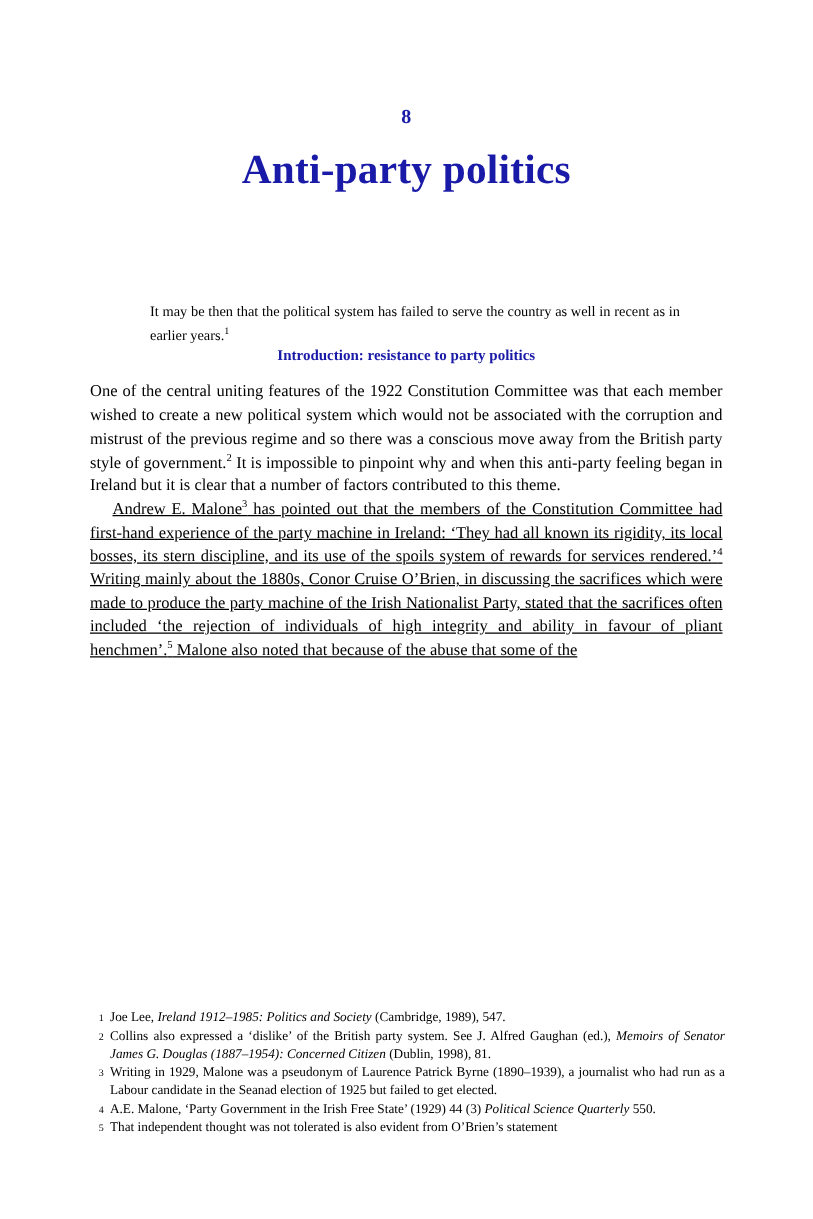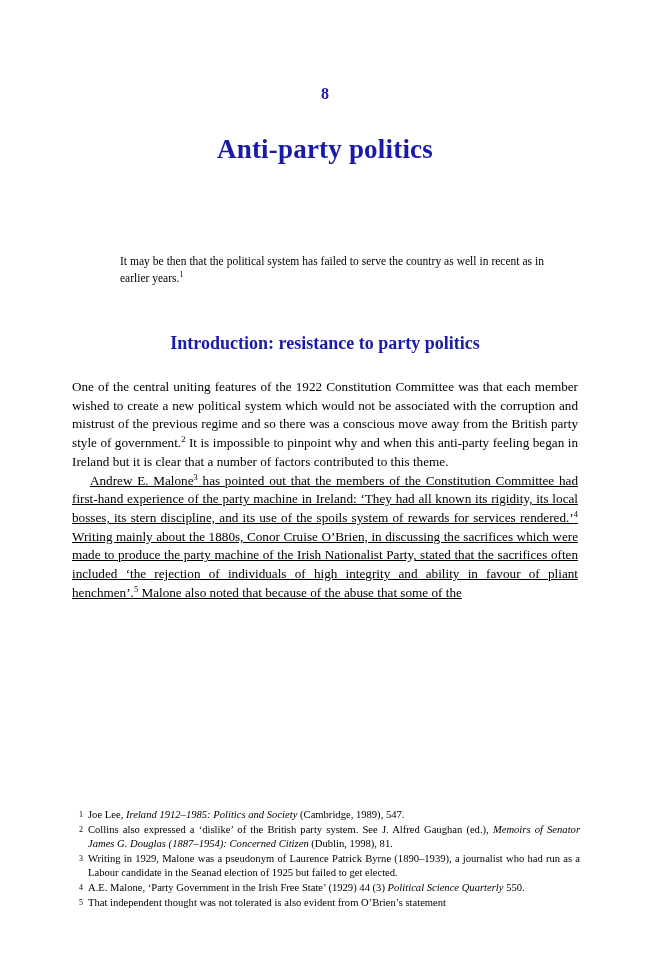--- a/index.html
+++ b/index.html
@@ -26,46 +26,45 @@
     text-align: center;
     color: #1a1aa8;
     font-weight: bold;
     font-size: 16px;
     margin-top: 86px;
     line-height: 1;
   }
   .chapter-title {
     text-align: center;
     color: #1a1aa8;
-    font-size: 27px;
-    margin-top: 33px;
+    font-size: 33px;
+    margin-top: 16px;
     line-height: 1.1;
     letter-spacing: 0.2px;
   }
   .epigraph {
     margin-top: 88px;
     margin-left: 48px;
     margin-right: 34px;
     font-size: 11.5px;
     line-height: 1.45;
     text-align: justify;
   }
   .epigraph sup {
     font-size: 8px;
     vertical-align: super;
   }
   .section-head {
     text-align: center;
     color: #1a1aa8;
     font-weight: bold;
-    font-size: 18px;
-    margin-top: 46px;
+    font-size: 12px;
   }
   .body-text {
-    margin-top: 24px;
+    margin-top: 12px;
     font-size: 13.2px;
     line-height: 1.42;
     text-align: justify;
   }
   .body-text p {
     margin: 0;
   }
   .body-text p.indent {
     text-indent: 18px;
     text-decoration: underline;

